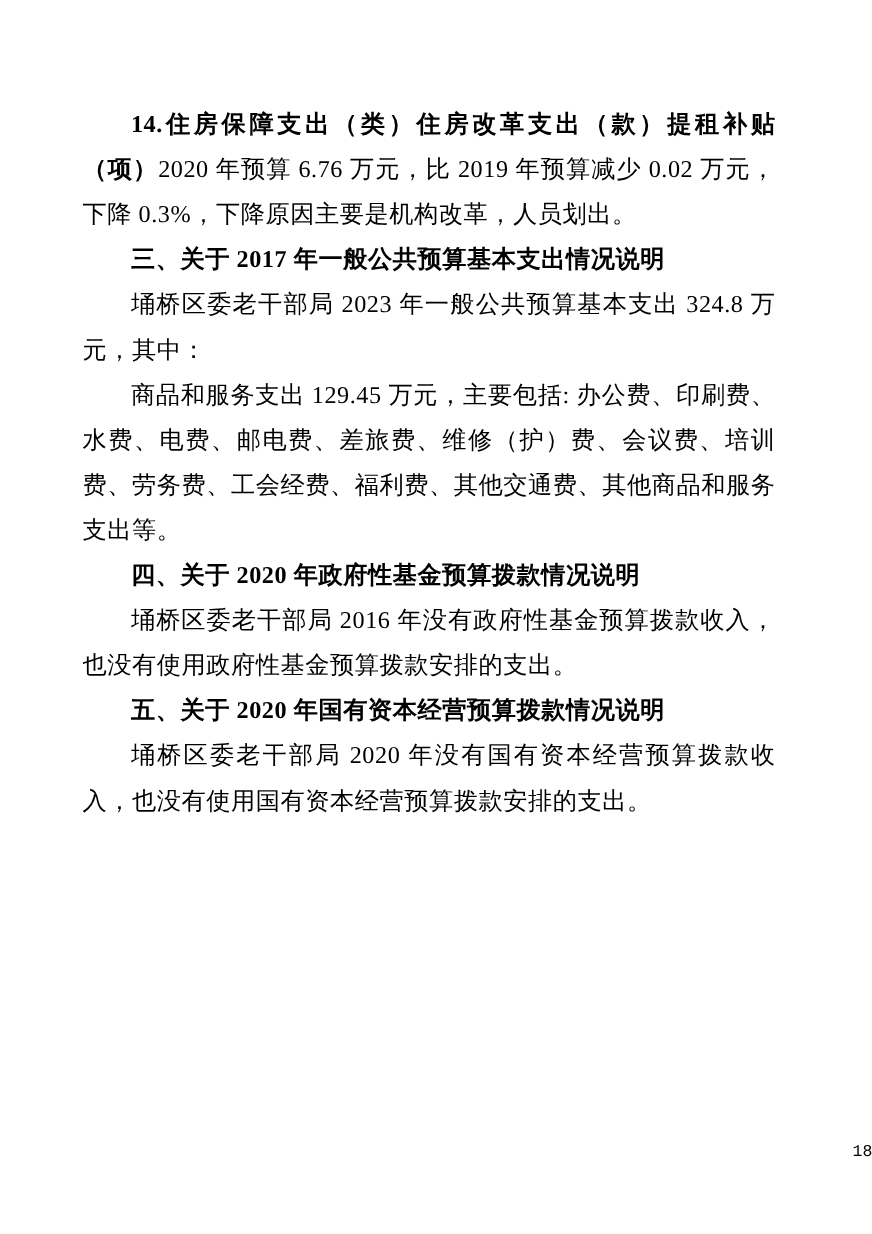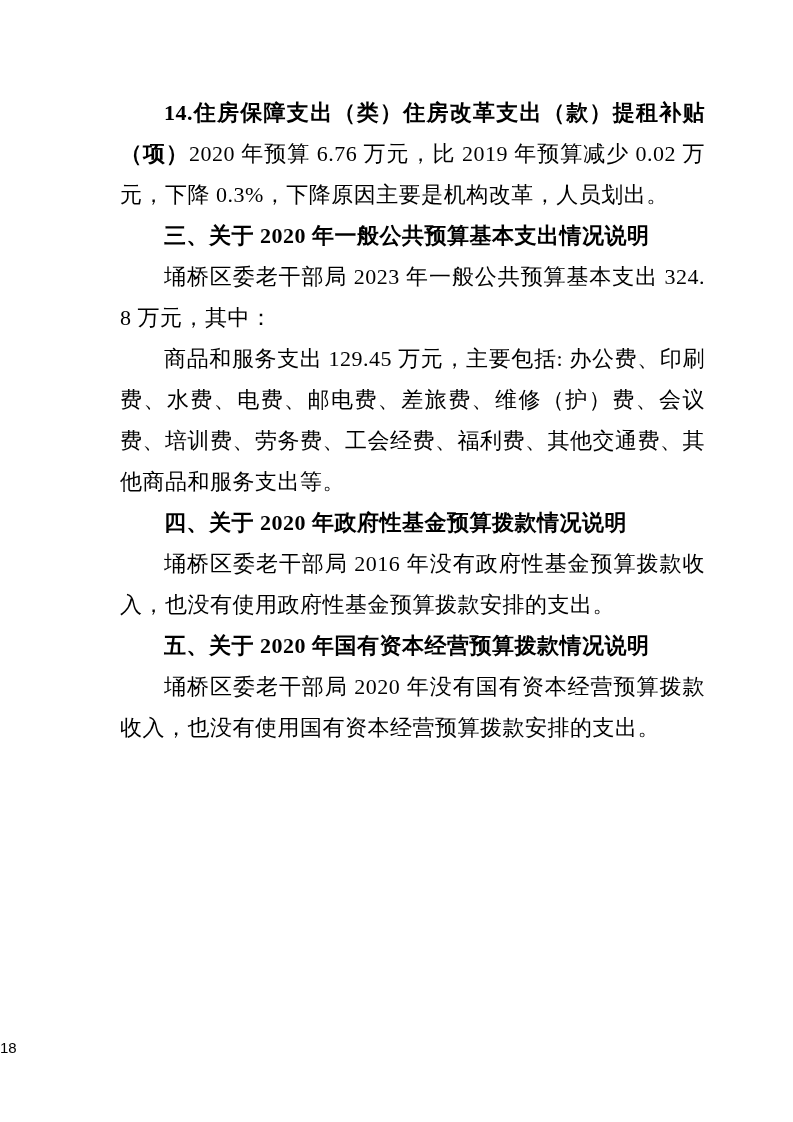--- a/index.html
+++ b/index.html
@@ -6,21 +6,21 @@
       margin: 0;
       padding: 0;
       background: #ffffff;
     }
     .page {
       width: 793px;
       height: 1122px;
       background: #ffffff;
       position: relative;
       box-sizing: border-box;
-      padding: 92px 88px 0 120px;
+      padding: 92px 88px 0 75px;
       font-family: "Liberation Serif", "DejaVu Serif", serif;
       color: #000000;
       overflow: hidden;
     }
     .content {
       width: 100%;
     }
     .para {
       margin: 0;
       font-size: 22px;
@@ -35,34 +35,34 @@
       font-family: "Liberation Serif", "DejaVu Serif", serif;
     }
     .lead {
       font-weight: bold;
     }
     .page-number {
       position: absolute;
       bottom: 66px;
       left: 0;
       width: 100%;
-      text-align: left;
+      text-align: right;
       font-size: 15px;
-      font-family: Liberation Sans, sans-serif;
+      font-family: Liberation Mono, monospace;
     }
   </style>
 </head>
 <body>
 
 <div class="page">
   <div class="content">
 
     <p class="para"><strong class="lead">14.住房保障支出（类）住房改革支出（款）提租补贴（项）</strong><span>2020 年预算 6.76 万元，比 2019 年预算减少 0.02 万元，下降 0.3%，下降原因主要是机构改革，人员划出。</span></p>
 
-    <p class="para heading">三、关于 2020 年一般公共预算基本支出情况说明</p>
+    <p class="para heading">三、关于 2017 年一般公共预算基本支出情况说明</p>
 
     <p class="para">埇桥区委老干部局 2023 年一般公共预算基本支出 324.8 万元，其中：</p>
 
 
     <p class="para">商品和服务支出 129.45 万元，主要包括: 办公费、印刷费、水费、电费、邮电费、差旅费、维修（护）费、会议费、培训费、劳务费、工会经费、福利费、其他交通费、其他商品和服务支出等。</p>
 
 
     <p class="para heading">四、关于 2020 年政府性基金预算拨款情况说明</p>
 
     <p class="para">埇桥区委老干部局 2016 年没有政府性基金预算拨款收入，也没有使用政府性基金预算拨款安排的支出。</p>

